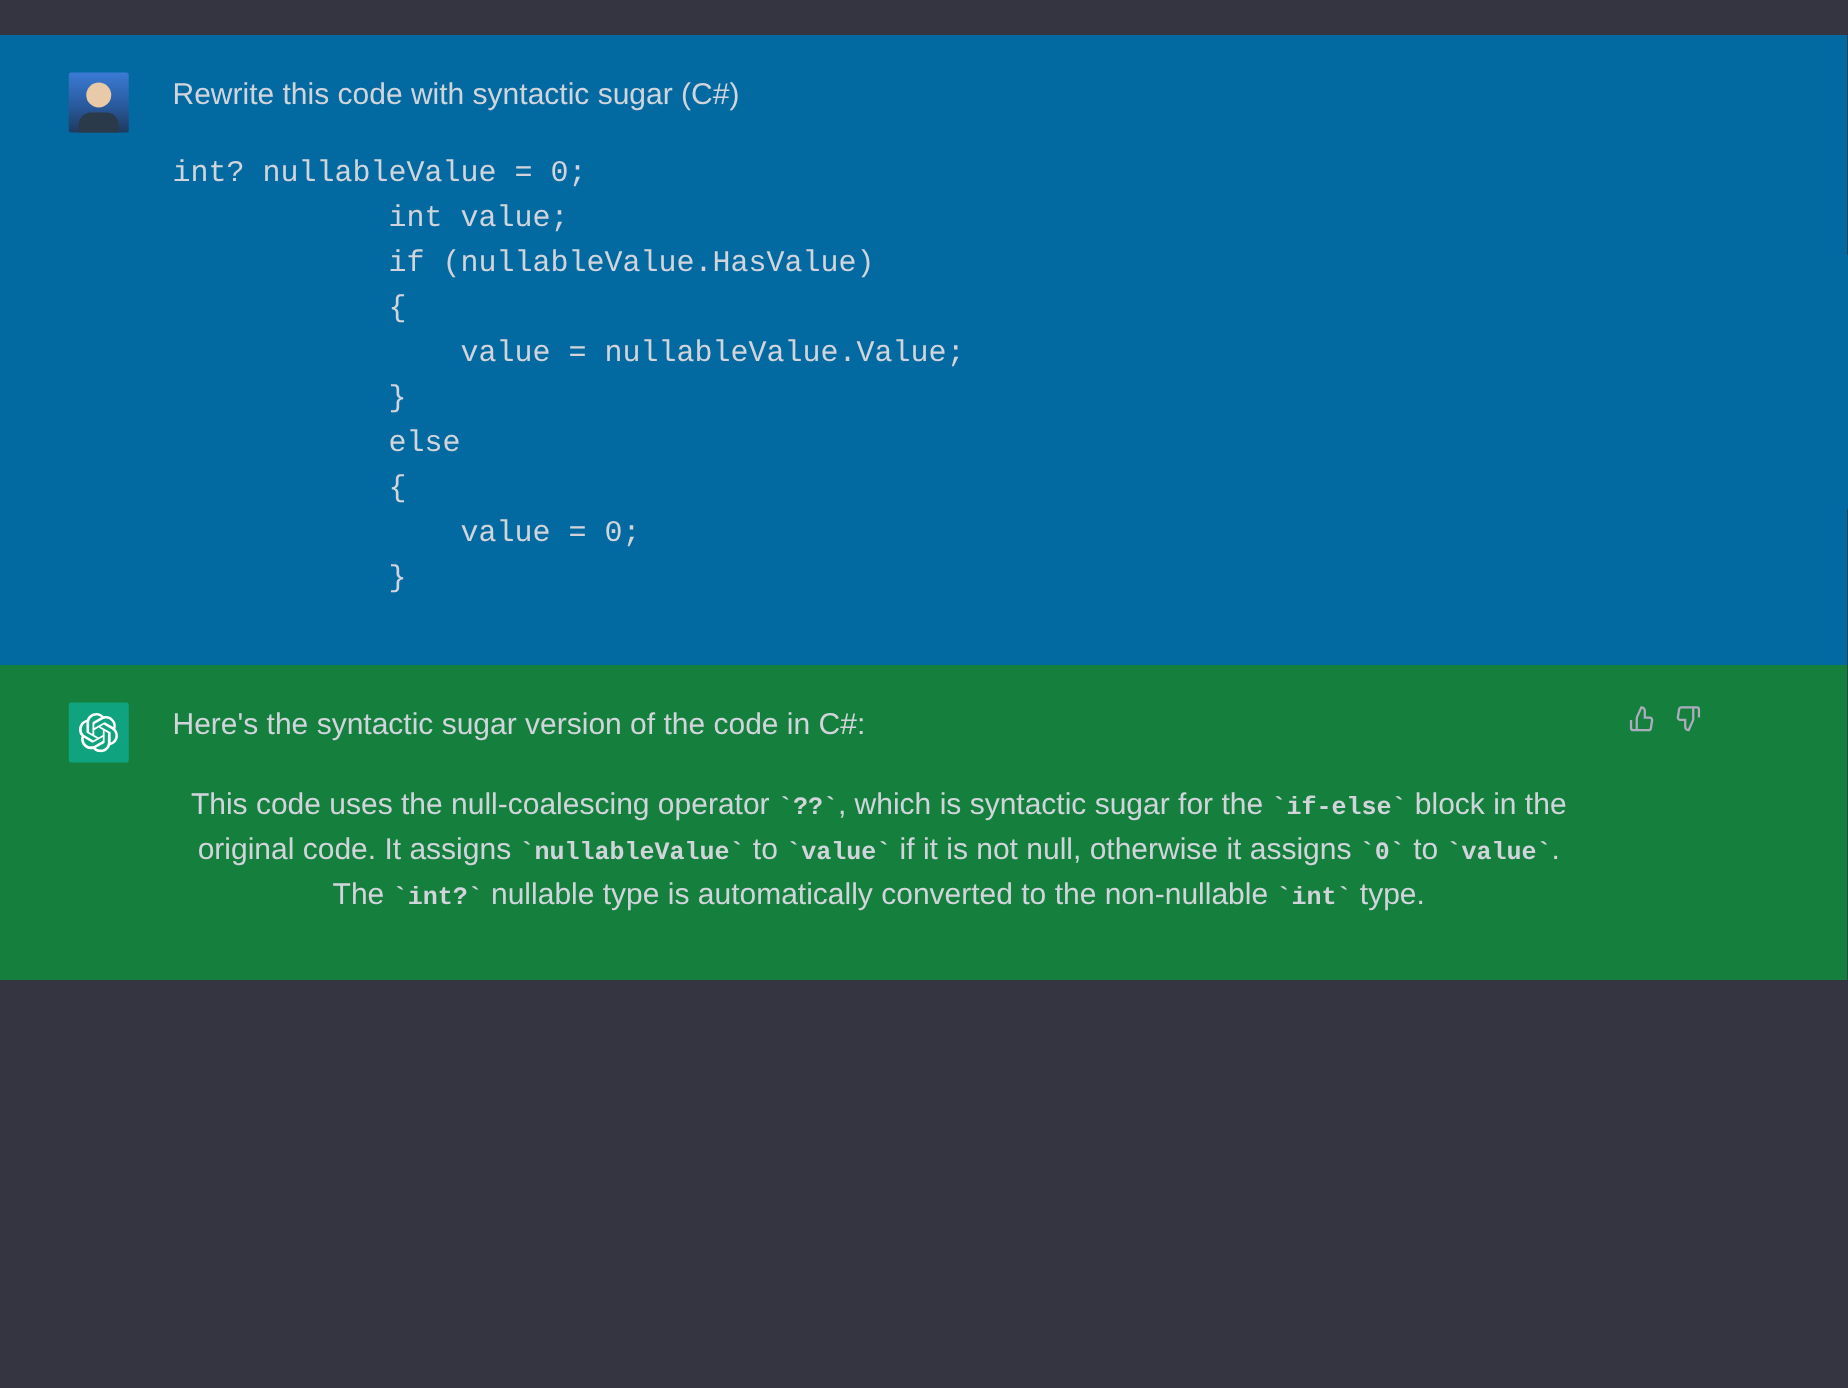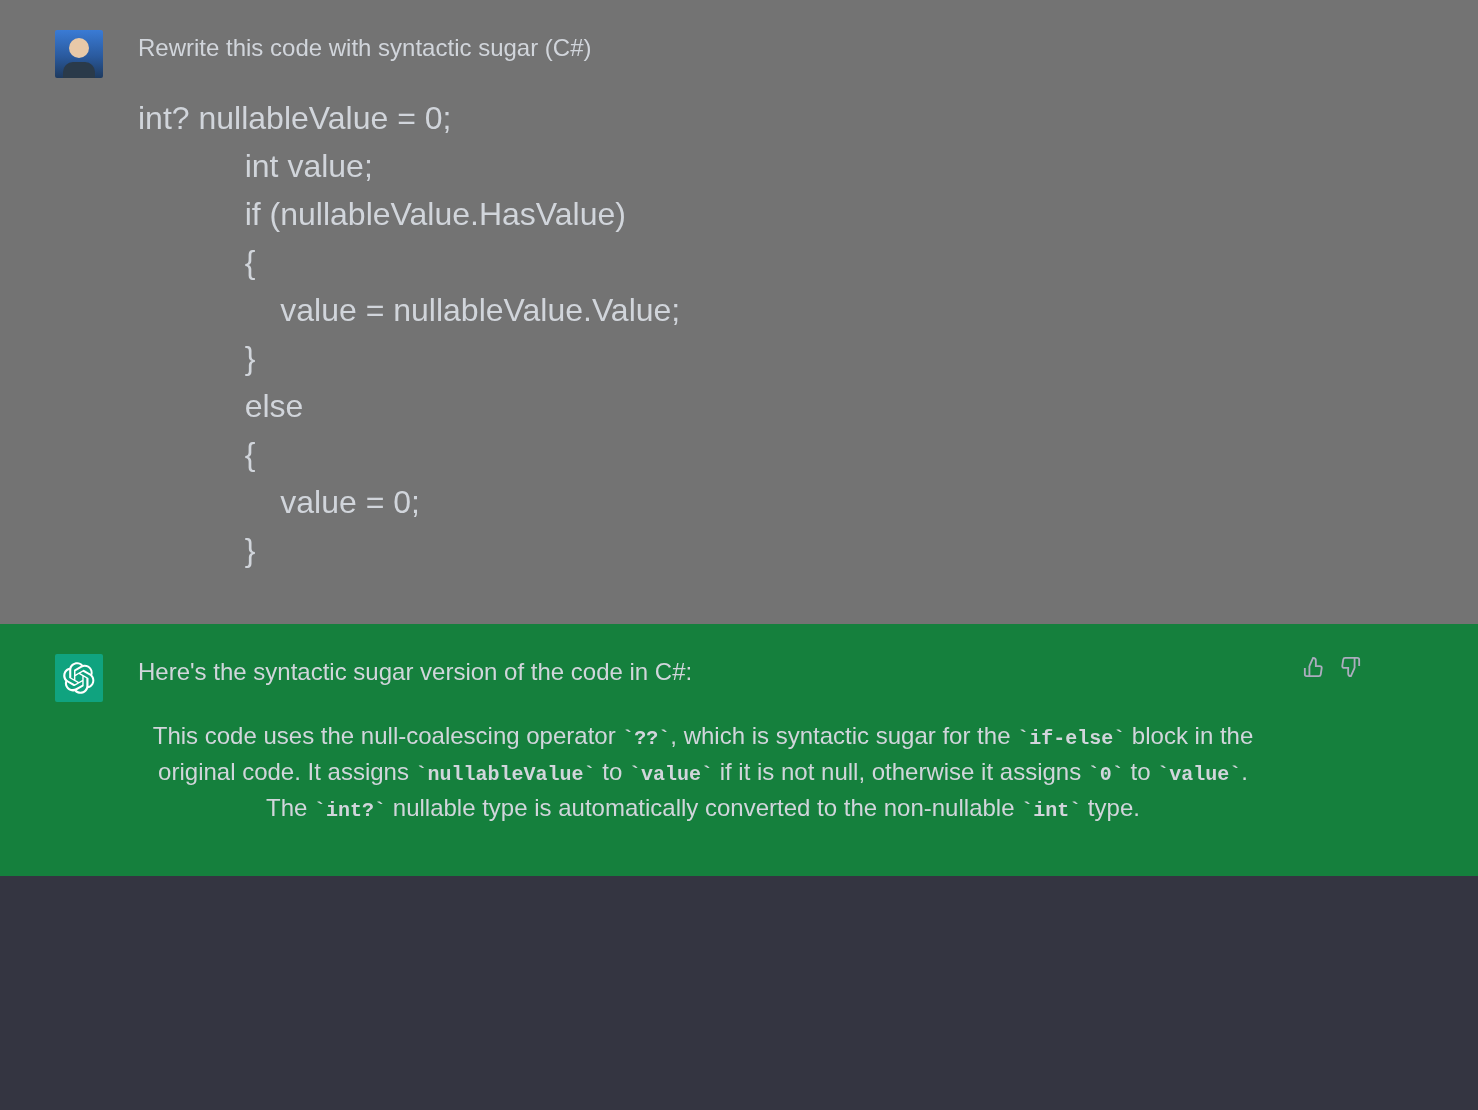--- a/index.html
+++ b/index.html
@@ -10,21 +10,22 @@
     width: 1478px;
     height: 1110px;
     overflow: hidden;
   }
   .message {
     padding: 30px 55px 50px 55px;
     display: flex;
     gap: 35px;
   }
   .message.user {
-    background: #737373;
+    background: #0369a1;
+    margin-top: 28px;
   }
   .message.assistant {
     background: #15803d;
   }
   .avatar {
     width: 48px;
     height: 48px;
     flex-shrink: 0;
     border-radius: 2px;
   }
@@ -60,22 +61,22 @@
     flex: 1;
     max-width: 1130px;
     font-size: 24px;
     line-height: 1.5;
     color: #d1d5db;
   }
   .content p { margin-bottom: 28px; }
   .content p:last-child { margin-bottom: 0; text-align: center; }
   .code-block {
     white-space: pre;
-    font-family: Liberation Sans, sans-serif;
-    font-size: 32px;
+    font-family: Liberation Mono, monospace;
+    font-size: 24px;
     line-height: 1.5;
     color: #d1d5db;
   }
   .mono {
     font-family: Consolas, Monaco, "Courier New", monospace;
     font-size: 20px;
     font-weight: 600;
     color: #d1d5db;
   }
   .actions {

